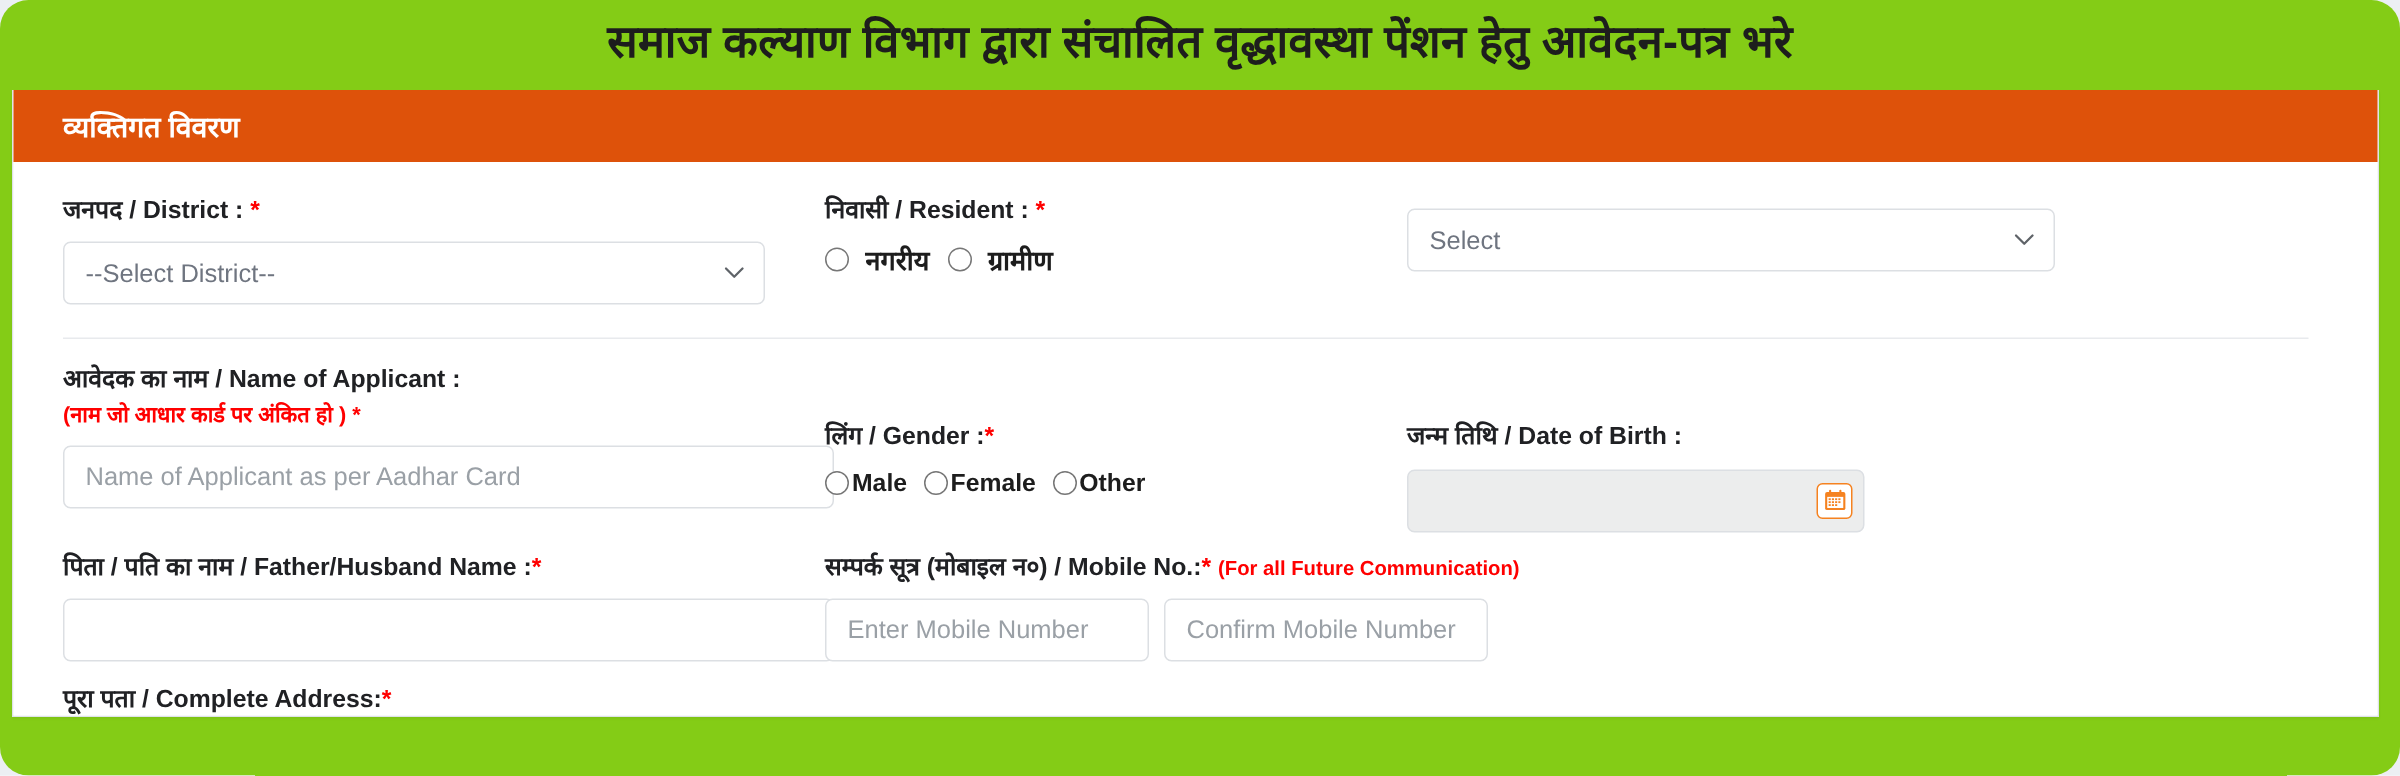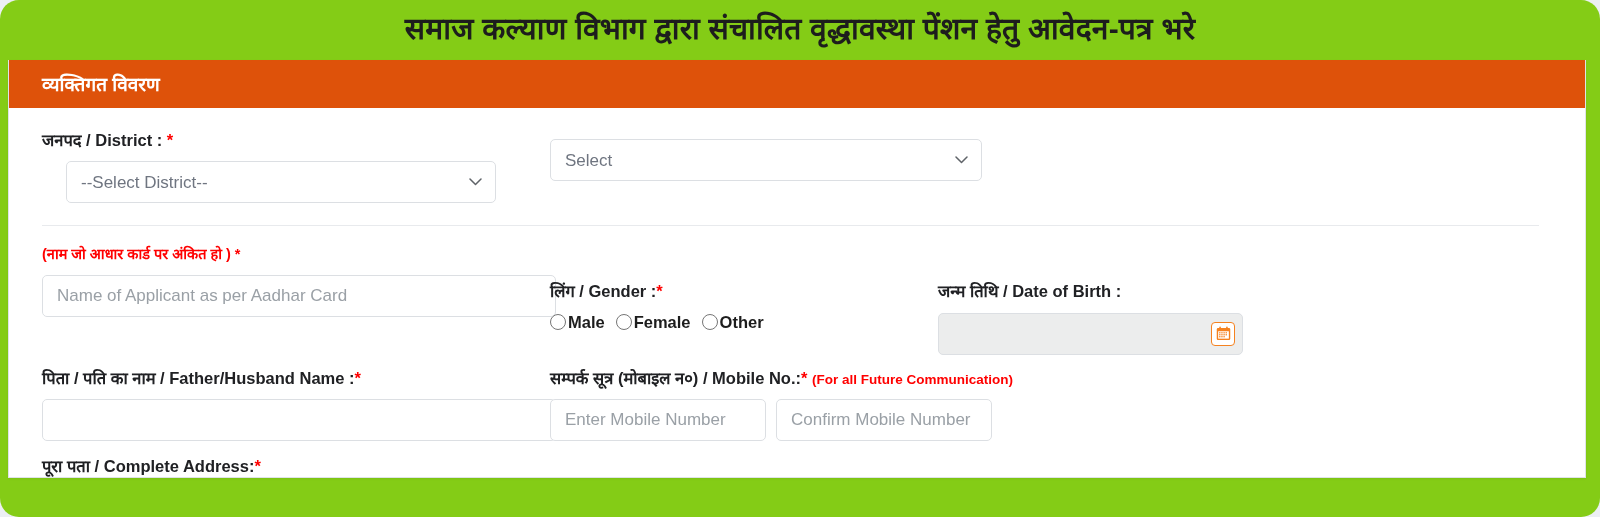--- a/index.html
+++ b/index.html
@@ -137,21 +137,21 @@
   .chev {
     position: absolute;
     right: 14px;
     top: 50%;
     transform: translateY(-50%);
     pointer-events: none;
     width: 13px;
     height: 9px;
   }
 
-  .w-sel-1 { width: 430px; margin-left: 24px; }
+  .w-sel-1 { width: 468px; }
   .w-sel-3 { width: 432px; }
   .w-txt-1 { width: 514px; }
   .w-sel-cat { width: 300px; }
   .w-dob { width: 305px; }
   .w-mob { width: 216px; }
 
   
   .dob-wrap { position: relative; }
   .dob-input {
     width: 100%;
@@ -249,38 +249,52 @@
           <div class="control-wrap sel-wrap w-sel-1">
             <select class="sel">
               <option>--Select District--</option>
             </select>
             <svg class="chev" viewBox="0 0 13 9">
                 <path d="M1 1.5 L6.5 7 L12 1.5" fill="none" stroke="#5f6368" stroke-width="1.5" stroke-linecap="round" stroke-linejoin="round"></path>
               </svg>
           </div>
         </div>
 
+        <div class="col col-2">
+          <div class="label"><span>निवासी / Resident : </span><span class="req">*</span></div>
+          <div class="radio-group rg-res">
+            <label class="radio-item">
+              <input type="radio" name="resident" style="">
+              <span>नगरीय</span>
+            </label>
+            <label class="radio-item">
+              <input type="radio" name="resident" style="">
+              <span>ग्रामीण</span>
+            </label>
+          </div>
+        </div>
 
         <div class="col col-3">
           <div class="control-wrap sel-wrap w-sel-3">
             <select class="sel">
               <option>Select</option>
             </select>
             <svg class="chev" viewBox="0 0 13 9">
                 <path d="M1 1.5 L6.5 7 L12 1.5" fill="none" stroke="#5f6368" stroke-width="1.5" stroke-linecap="round" stroke-linejoin="round"></path>
               </svg>
           </div>
         </div>
       </div>
 
       <div class="divider"></div>
 
       <div class="form-row">
 
         <div class="col col-1 row2-offset">
+          <div class="label">आवेदक का नाम / Name of Applicant :</div>
           <div class="sublabel">(नाम जो आधार कार्ड पर अंकित हो ) *</div>
           <div class="control-wrap">
             <input class="txt w-txt-1" type="text" placeholder="Name of Applicant as per Aadhar Card" style="">
           </div>
         </div>
 
         <div class="col col-2" style="padding-top:54px;">
           <div class="label"><span>लिंग / Gender :</span><span class="req">*</span></div>
           <div class="radio-group rg-gen gender">
             <label class="radio-item">

